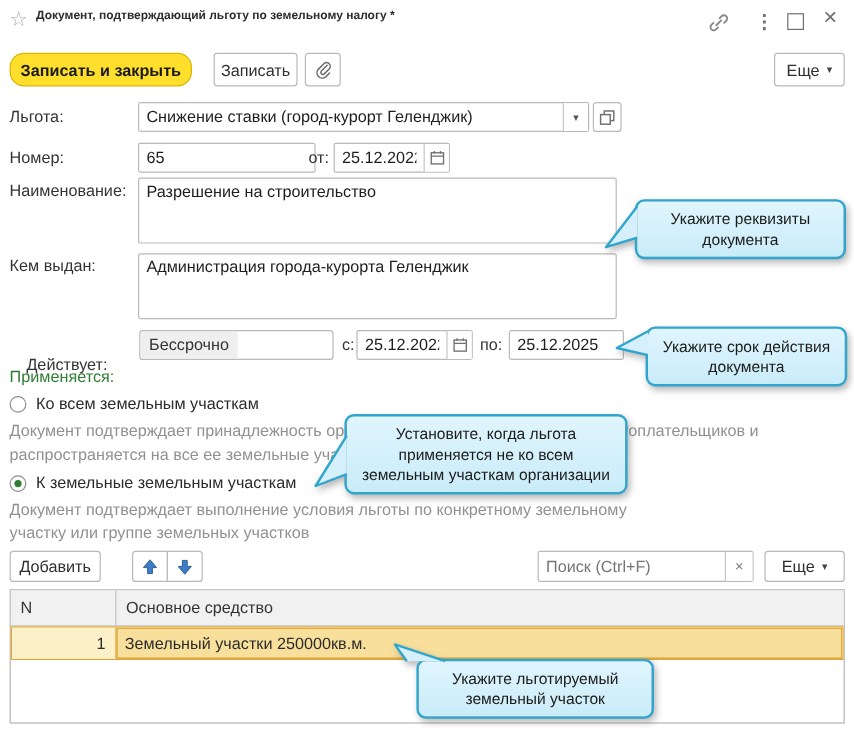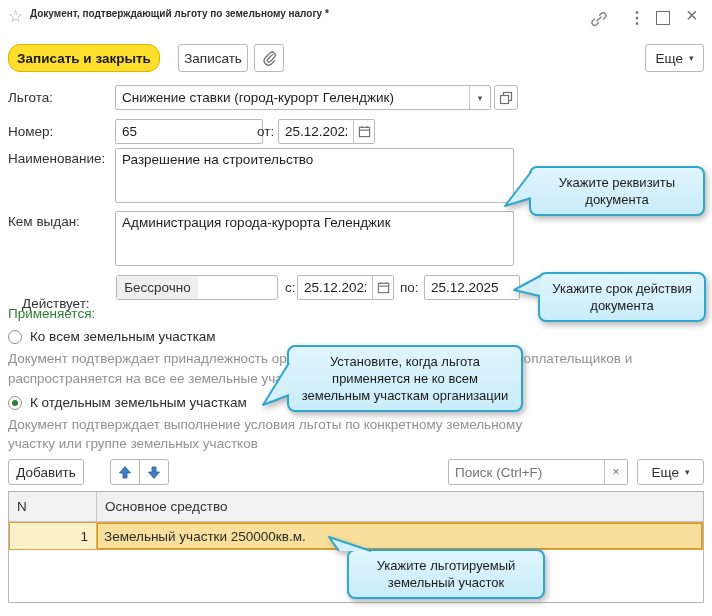--- a/index.html
+++ b/index.html
@@ -190,21 +190,21 @@
 
   <div class="abs green" style="left:8px; top:306px;">Применяется:</div>
 
   <div class="abs radio" style="left:8px; top:330px;"></div>
   <div class="abs" style="left:30px; top:329px;">Ко всем земельным участкам</div>
 
   <div class="abs hint" style="left:8px; top:351px;">Документ подтверждает принадлежность организации к льготной категории налогоплательщиков и</div>
   <div class="abs hint" style="left:8px; top:371px;">распространяется на все ее земельные участки</div>
 
   <div class="abs radio checked" style="left:8px; top:396px;"></div>
-  <div class="abs" style="left:30px; top:395px;">К отдельным земельным участкам</div>
+  <div class="abs" style="left:30px; top:395px;">К земельные земельным участкам</div>
 
   <div class="abs hint" style="left:8px; top:417px;">Документ подтверждает выполнение условия льготы по конкретному земельному</div>
   <div class="abs hint" style="left:8px; top:436px;">участку или группе земельных участков</div>
 
   <button class="abs btn" style="left:8px; top:459px; width:76px; height:26px;">Добавить</button>
   <button class="abs btn" style="left:110px; top:459px; width:30px; height:26px; border-radius:3px 0 0 3px;">
     <span>
       <svg class="svg-icon" width="14" height="15" viewBox="0 0 14 15">
         <polygon points="7,1.5 12.5,8 9,8 9,13 5,13 5,8 1.5,8" fill="#3f7ec7" stroke="#2a5d96" stroke-width="0.8"></polygon>
       </svg>

